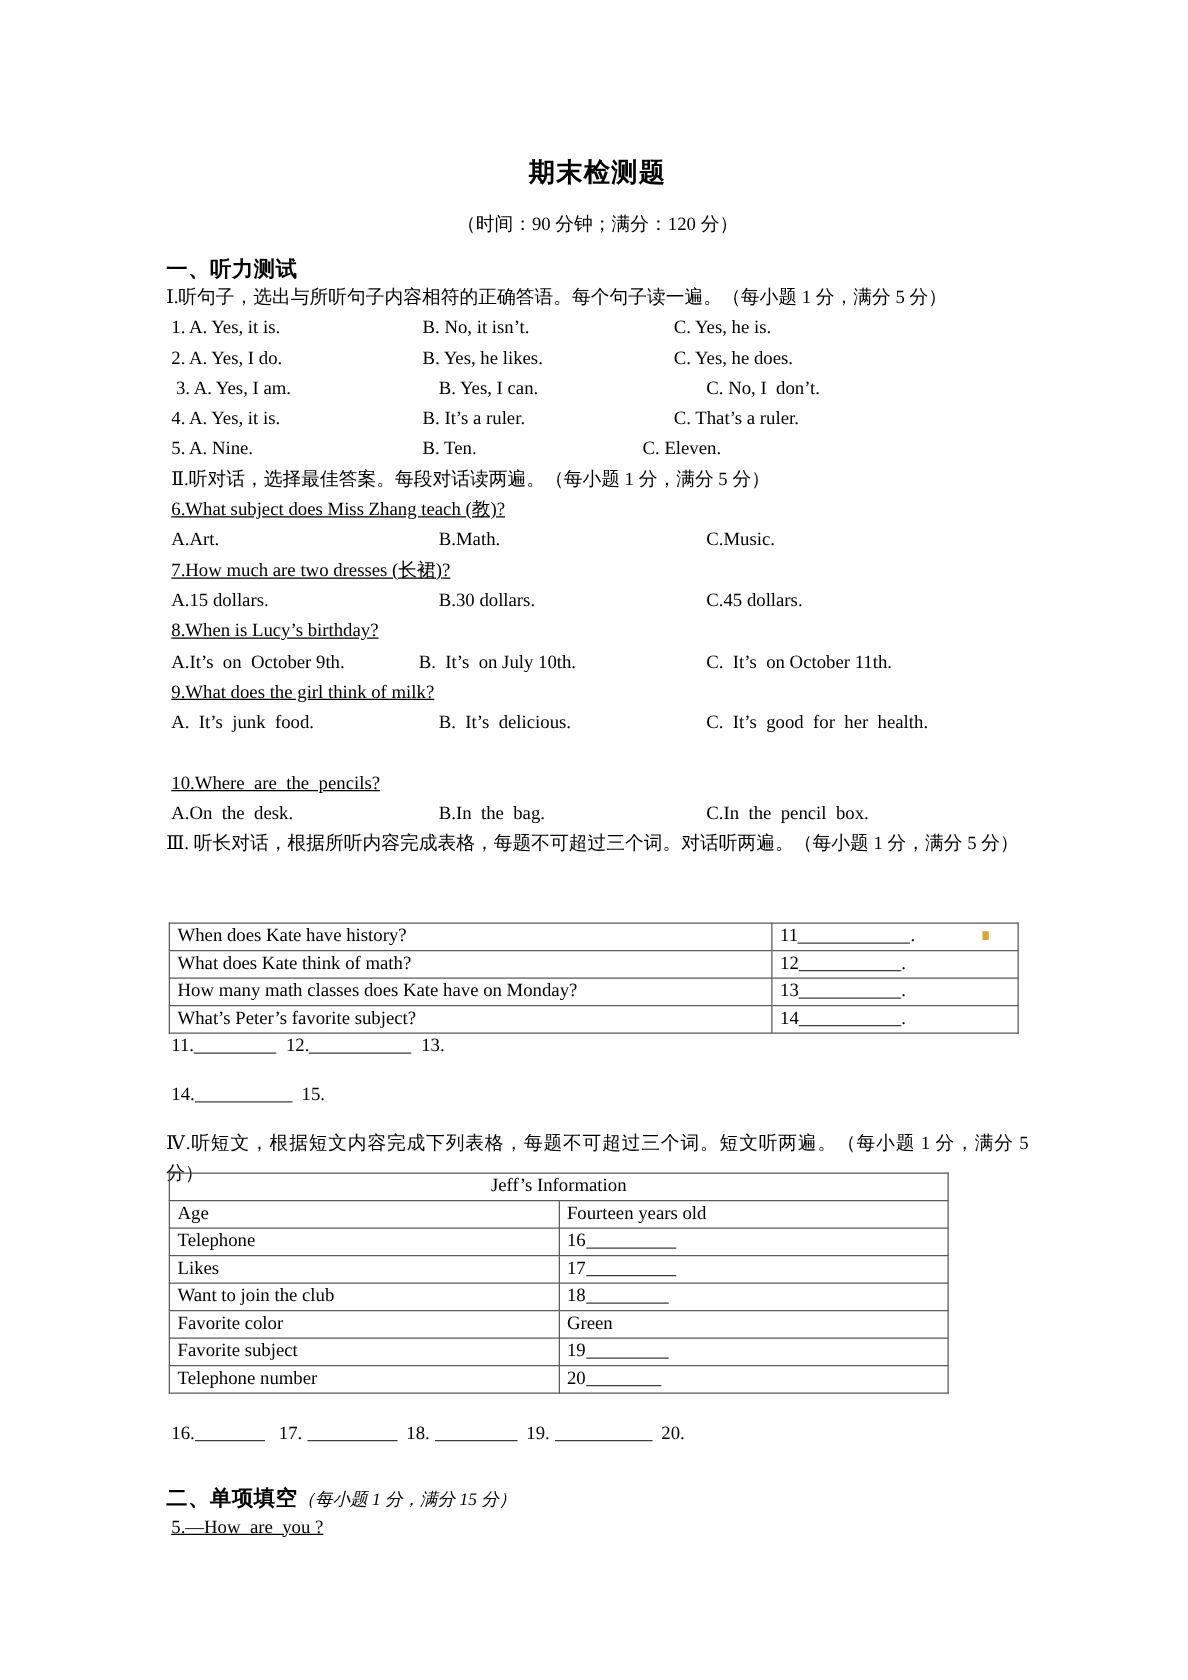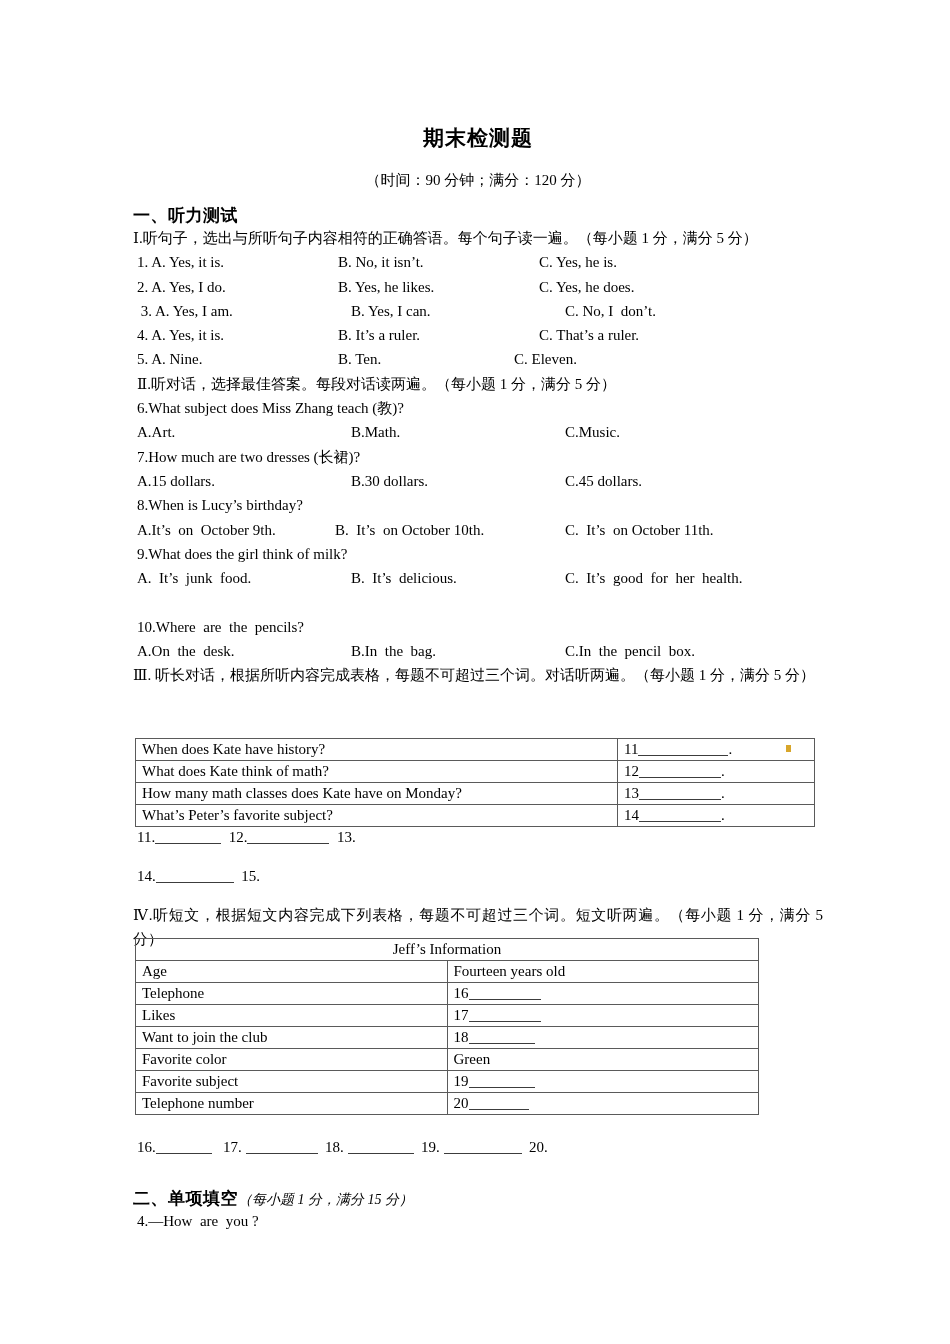--- a/index.html
+++ b/index.html
@@ -62,20 +62,21 @@
     letter-spacing: 0;
     font-style: italic;
   }
 
   
   .line {
     font-size: 15px;
     line-height: 24.3px;
     margin: 0;
     white-space: pre-wrap;
+    text-decoration: underline;
   }
   .instr {
     font-size: 15px;
     line-height: 24.3px;
     margin: 0;
     text-align: justify;
   }
   .indent-1 { padding-left: 4px; }
 
   
@@ -219,21 +220,21 @@
     <p class="line indent-1">7.How much are two dresses (长裙)?</p>
     <div class="opts">
       <span class="col-a">A.15 dollars.</span>
       <span class="col-b-wide">B.30 dollars.</span>
       <span class="col-c-wide">C.45 dollars.</span>
     </div>
 
     <p class="line indent-1">8.When is Lucy’s birthday?</p>
     <div class="opts">
       <span class="col-a">A.It’s  on  October 9th.</span>
-      <span class="col-b-n">B.  It’s  on October 10th.</span>
+      <span class="col-b-n">B.  It’s  on July 10th.</span>
       <span class="col-c-wide">C.  It’s  on October 11th.</span>
     </div>
 
     <p class="line indent-1">9.What does the girl think of milk?</p>
     <div class="opts">
       <span class="col-a">A.  It’s  junk  food.</span>
       <span class="col-b-wide">B.  It’s  delicious.</span>
       <span class="col-c-wide">C.  It’s  good  for  her  health.</span>
     </div>
 
@@ -321,16 +322,16 @@
         </tr>
       </tbody>
     </table>
 
     <div style="height:168px"></div>
 
     <p class="ansrow indent-1"><span>16.</span><span class="blank bl-56"></span>   <span>17.</span> <span class="blank bl-72"></span>  <span>18.</span> <span class="blank bl-66"></span>  <span>19.</span> <span class="blank bl-78"></span>  <span>20.</span></p>
 
     <h2 class="sec-head"><span>二、单项填空</span><span class="sec-sub">（每小题 1 分，满分 15 分）</span></h2>
 
-    <p class="line indent-1">4.—How  are  you ?</p>
+    <p class="line indent-1">5.—How  are  you ?</p>
 
   </div>
 </div>
 
 </body></html>

